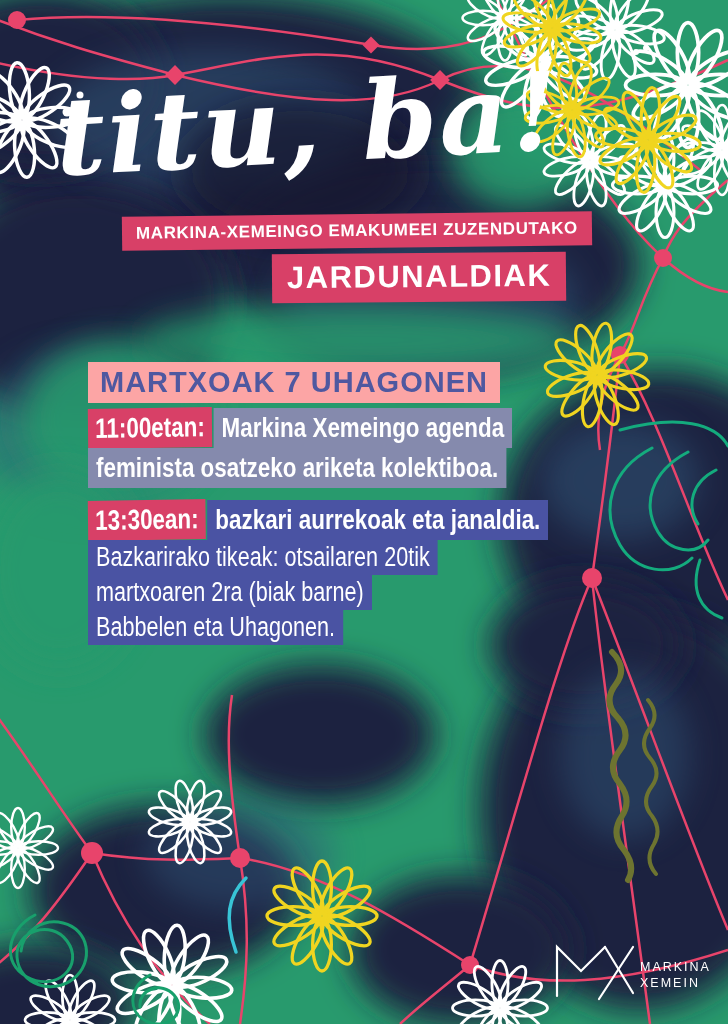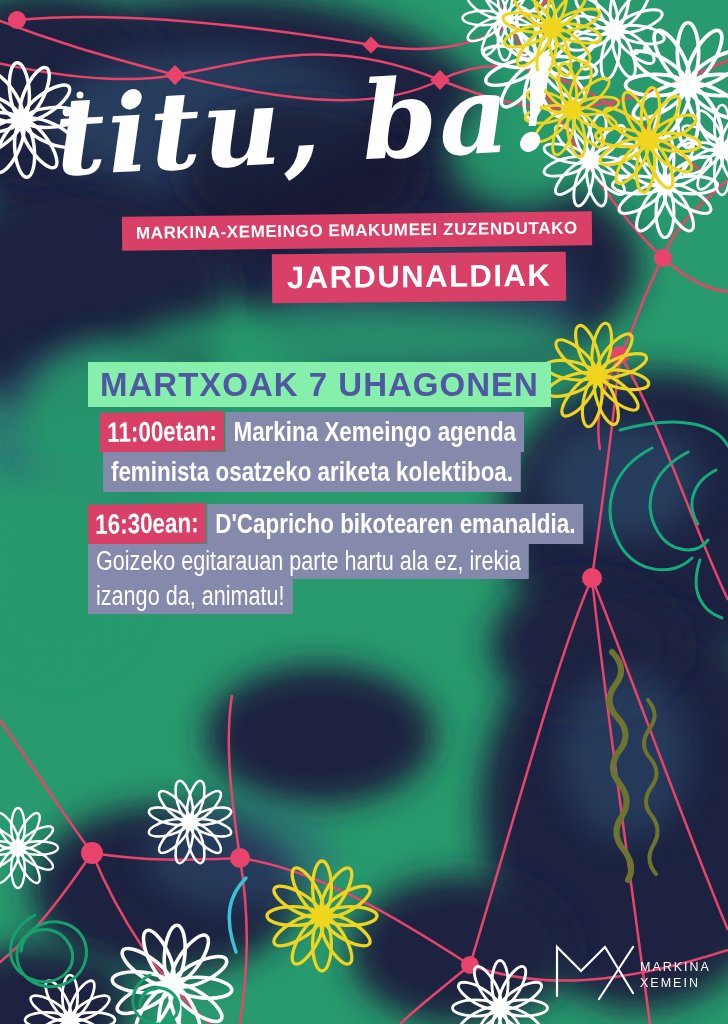--- a/index.html
+++ b/index.html
@@ -15,25 +15,25 @@
   .kicker{position:absolute;left:122px;top:214px;z-index:3;
           background:#d84067;color:#fff;font-weight:bold;font-size:17px;
           letter-spacing:.6px;padding:7px 14px 7px;white-space:nowrap;
           transform:rotate(-.7deg);}
   .kicker2{position:absolute;left:272px;top:253px;z-index:3;
           background:#d84067;color:#fff;font-weight:bold;font-size:31px;
           letter-spacing:1.5px;padding:6px 15px 7px;white-space:nowrap;
           transform:rotate(-.5deg);}
 
   .schedule{position:absolute;left:88px;top:362px;z-index:3;width:560px;}
-  .datebanner{display:inline-block;background:#86efac;color:#4f58a0;
-          font-weight:bold;font-size:33px;line-height:1.0;letter-spacing:1px;
+  .datebanner{display:inline-block;background:#fca5a5;color:#4f58a0;
+          font-weight:bold;font-size:29px;line-height:1.0;letter-spacing:1px;
           padding:6px 12px;margin-bottom:5px;white-space:nowrap;}
   .session{margin:0 0 16px 0;}
-  .session.tight{margin-bottom:12px;text-align:center;}
+  .session.tight{margin-bottom:12px;}
   .line{white-space:nowrap;transform:scaleX(.8);transform-origin:0 50%;font-size:0;}
   .chip,.desc{display:inline-block;color:#fff;line-height:1.0;}
   .chip{background:#d84067;font-weight:bold;font-size:28px;padding:6px 9px;
         margin-right:2px;transform:rotate(-.8deg);}
   .desc{font-weight:bold;font-size:28px;padding:6px 10px;}
   .desc.detail{font-weight:normal;font-size:27px;padding:4px 10px;}
   .bgblue{background:#4a53a3;}
   .bglav{background:#858aad;}
 </style>
 </head>
@@ -192,21 +192,22 @@
 
   <div class="schedule">
     <div class="datebanner">MARTXOAK 7 UHAGONEN</div>
 
 
     <div class="session tight">
       <div class="line"><span class="chip">11:00etan:</span><span class="desc bglav">Markina Xemeingo agenda</span></div>
       <div class="line"><span class="desc bglav">feminista osatzeko ariketa kolektiboa.</span></div>
     </div>
 
-
-    <div class="session">
-      <div class="line"><span class="chip">16:30ean:</span><span class="desc bglav">D'Capricho bikotearen emanaldia.</span></div>
-      <div class="line"><span class="desc detail bglav">Goizeko egitarauan parte hartu ala ez, irekia</span></div>
-      <div class="line"><span class="desc detail bglav">izango da, animatu!</span></div>
+    <div class="session tight">
+      <div class="line"><span class="chip">13:30ean:</span><span class="desc bgblue">bazkari aurrekoak eta janaldia.</span></div>
+      <div class="line"><span class="desc detail bgblue">Bazkarirako tikeak: otsailaren 20tik</span></div>
+      <div class="line"><span class="desc detail bgblue">martxoaren 2ra (biak barne)</span></div>
+      <div class="line"><span class="desc detail bgblue">Babbelen eta Uhagonen.</span></div>
     </div>
+
   </div>
 
 </div>
 
 </body></html>

